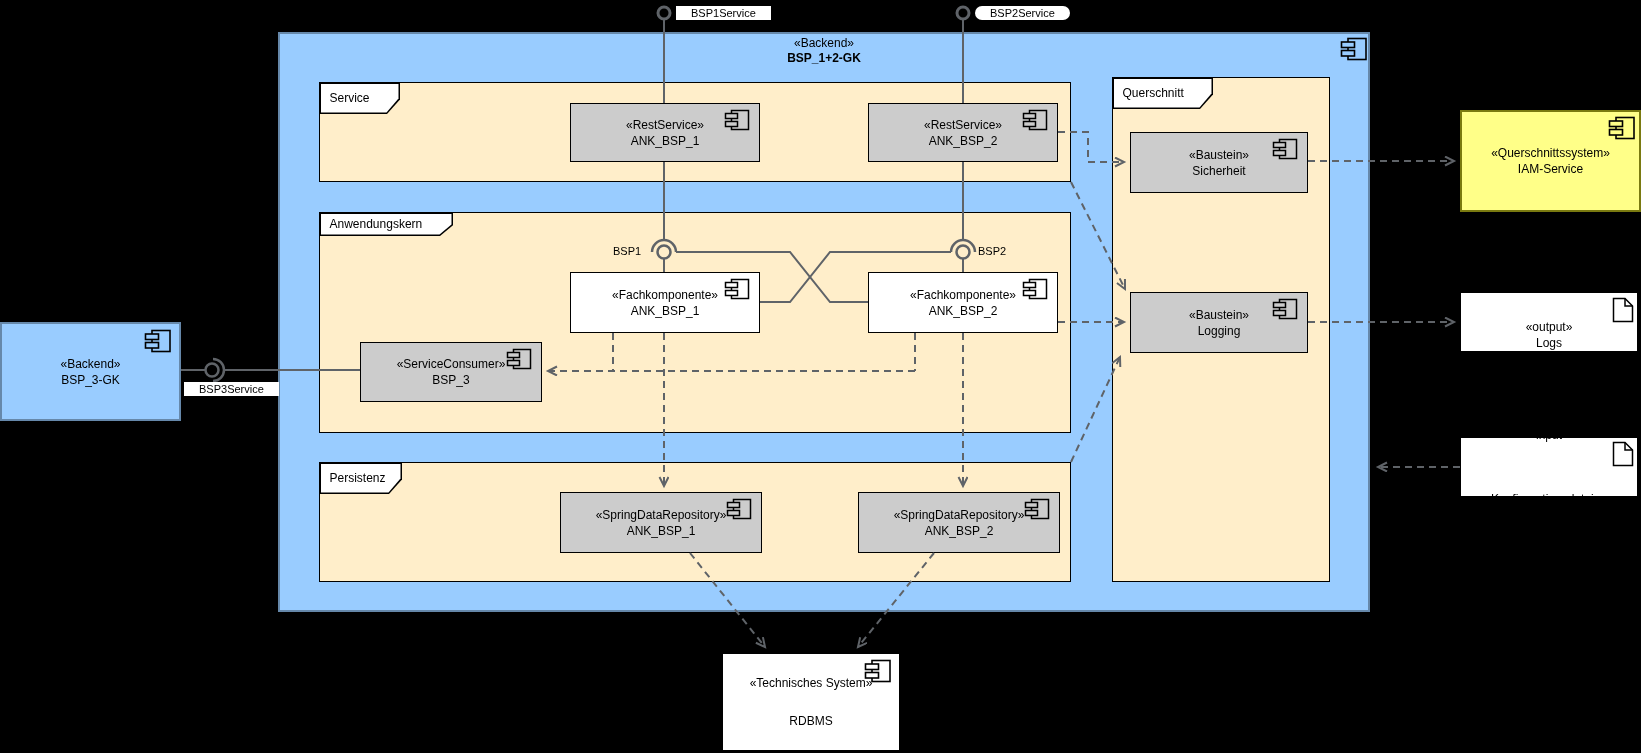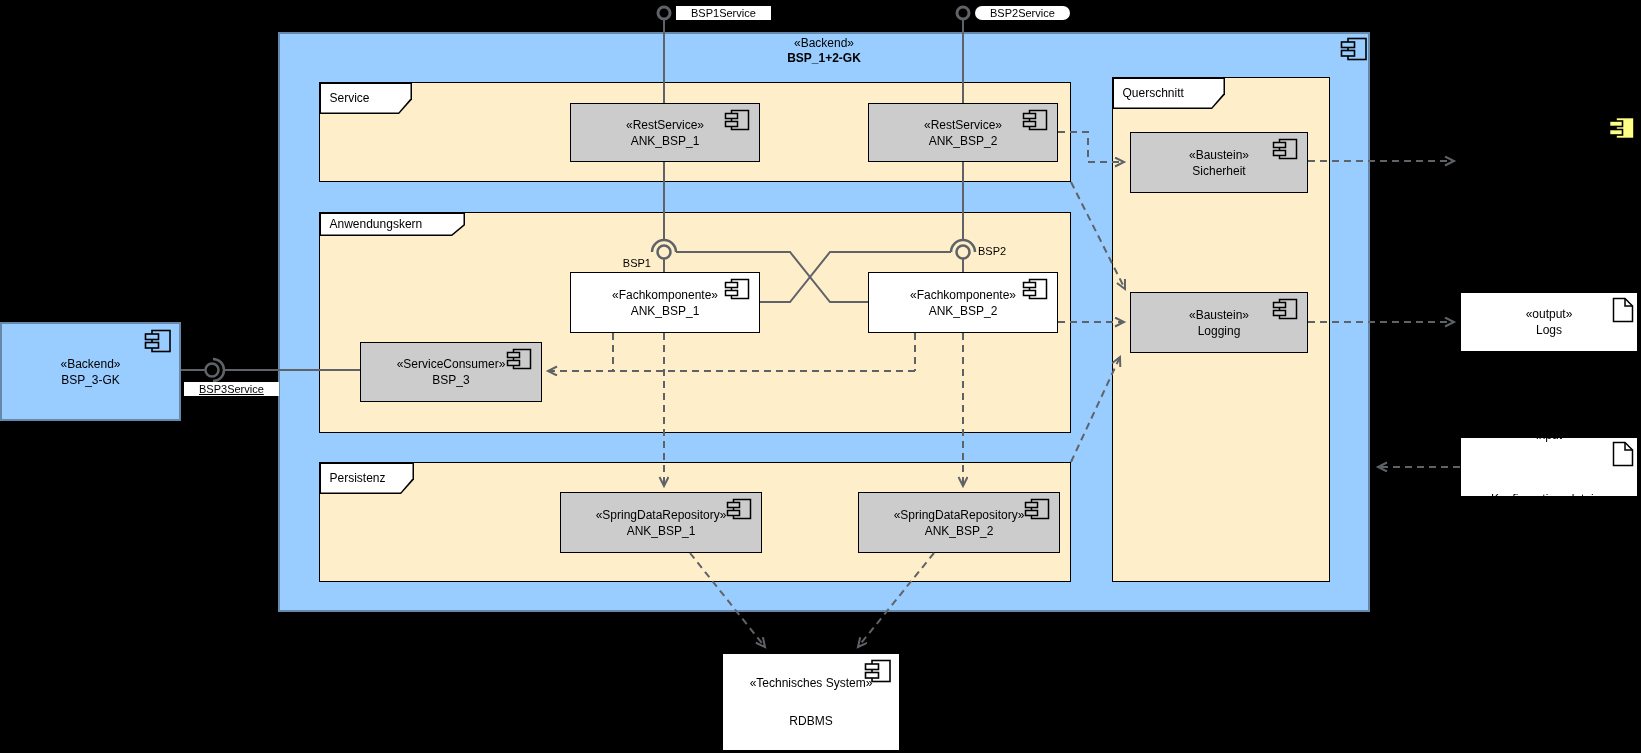--- a/index.html
+++ b/index.html
@@ -14,21 +14,21 @@
   .node .stereo{font-weight:normal;color:#000;}
   .node .nname{font-weight:normal;color:#000;}
   .gray{background:#cccccc;}
   .white{background:#ffffff;}
   .yellow{background:#ffff88;border:2px solid #7a7a10;}
   .title-blue{display:flex;flex-direction:column;align-items:center;text-align:center;
               font-size:12px;line-height:15px;color:#000;}
   .title-blue .nname{font-weight:bold;}
   
   .tab-outer{position:absolute;background:#000;
-             clip-path:polygon(0 0,100% 0,100% 55%,calc(100% - 13px) 100%,0 100%);padding-left:12px;}
+             clip-path:polygon(0 0,100% 0,100% 55%,calc(100% - 13px) 100%,0 100%);}
   .tab-inner{position:absolute;left:1.5px;top:1.5px;right:1.5px;bottom:1.5px;background:#fff;
              clip-path:polygon(0 0,100% 0,100% 52%,calc(100% - 12px) 100%,0 100%);
              display:flex;align-items:center;padding-left:9px;font-size:12px;color:#000;}
   
   .conn-label{position:absolute;font-size:11px;line-height:14px;color:#000;background:#fff;padding:0 15px;}
   .conn-label.nobg{background:transparent;padding:0;}
   svg.overlay{position:absolute;left:0;top:0;pointer-events:none;}
   .icon{position:absolute;}
 </style>
 </head>
@@ -106,21 +106,25 @@
 
   <div class="abs node gray" style="left:1130px;top:132px;width:178px;height:61px;">
     <span class="stereo">«Baustein»</span>
     <span class="nname">Sicherheit</span>
   </div>
   <div class="abs node gray" style="left:1130px;top:292px;width:178px;height:61px;">
     <span class="stereo">«Baustein»</span>
     <span class="nname">Logging</span>
   </div>
 
-  <div class="abs node white" style="left:1460px;top:292px;width:178px;height:60px;">
+  <div class="abs node yellow" style="left:1460px;top:110px;width:181px;height:102px;">
+    <span class="stereo">«Querschnittssystem»</span>
+    <span class="nname">IAM-Service</span>
+  </div>
+  <div class="abs node white" style="left:1460px;top:292px;width:178px;height:60px;justify-content:flex-end;">
     <span class="stereo">«output»</span>
     <span class="nname">Logs</span>
   </div>
   <div class="abs node white" style="left:1460px;top:437px;width:178px;height:60px;gap:48px;">
     <span class="stereo">«input»</span>
     <span class="nname">Konfigurationsdateien</span>
   </div>
 
   <div class="abs node white" style="left:722px;top:653px;width:178px;height:98px;gap:22px;">
     <span class="stereo">«Technisches System»</span>
@@ -192,22 +196,22 @@
       <path d="M1071,462 L1120,357" marker-end="url(#oarrow)"></path>
 
       <path d="M1308,322 H1454" marker-end="url(#oarrow)"></path>
 
       <path d="M1460,467 H1378" marker-end="url(#oarrow)"></path>
     </g>
   </svg>
 
   <div class="conn-label" style="left:676px;top:6px;">BSP1Service</div>
   <div class="conn-label" style="left:975px;top:6px;border-radius:7px;">BSP2Service</div>
-  <div class="conn-label" style="left:184px;top:382px;text-decoration:underline;">BSP3Service</div>
-  <div class="conn-label nobg" style="left:613px;top:256px;width:38px;text-align:right;">BSP1</div>
+  <div class="conn-label" style="left:184px;top:382px;">BSP3Service</div>
+  <div class="conn-label nobg" style="left:613px;top:244px;width:38px;">BSP1</div>
   <div class="conn-label nobg" style="left:978px;top:244px;">BSP2</div>
 
   <svg class="icon" style="left:1340px;top:37px;" width="28" height="24" viewBox="0 0 28 24">
     <rect x="8" y="1.5" width="18" height="21" fill="#99ccff" stroke="#000" stroke-width="1.6"></rect>
     <rect x="1.5" y="5" width="13" height="5.5" fill="#99ccff" stroke="#000" stroke-width="1.6"></rect>
     <rect x="1.5" y="13.5" width="13" height="5.5" fill="#99ccff" stroke="#000" stroke-width="1.6"></rect>
   </svg>
 
   <svg class="icon" style="left:144px;top:329px;" width="28" height="24" viewBox="0 0 28 24">
     <rect x="8" y="1.5" width="18" height="21" fill="#99ccff" stroke="#000" stroke-width="1.6"></rect>

